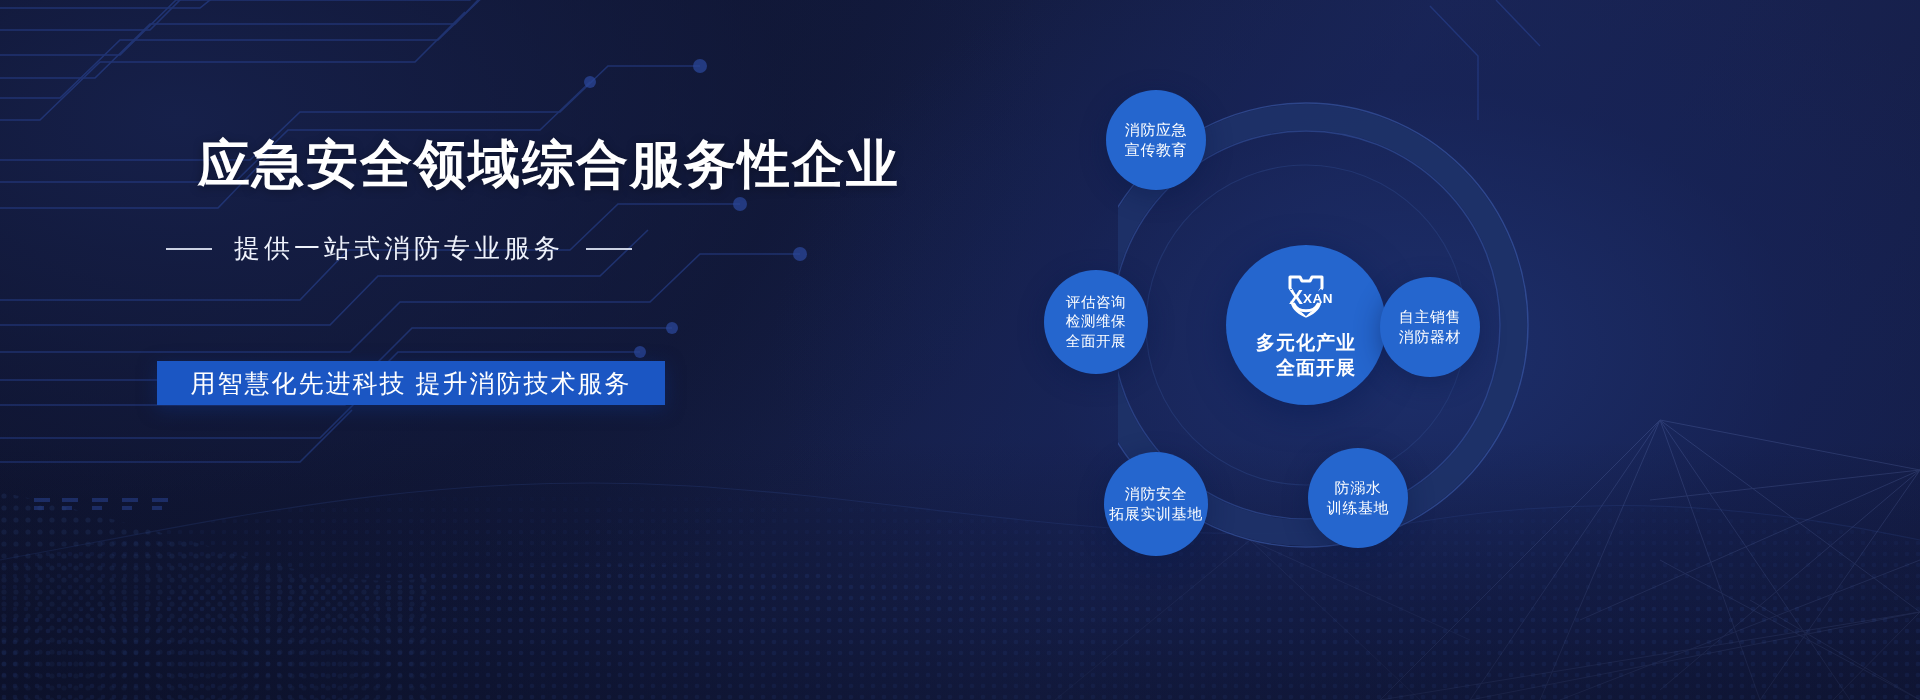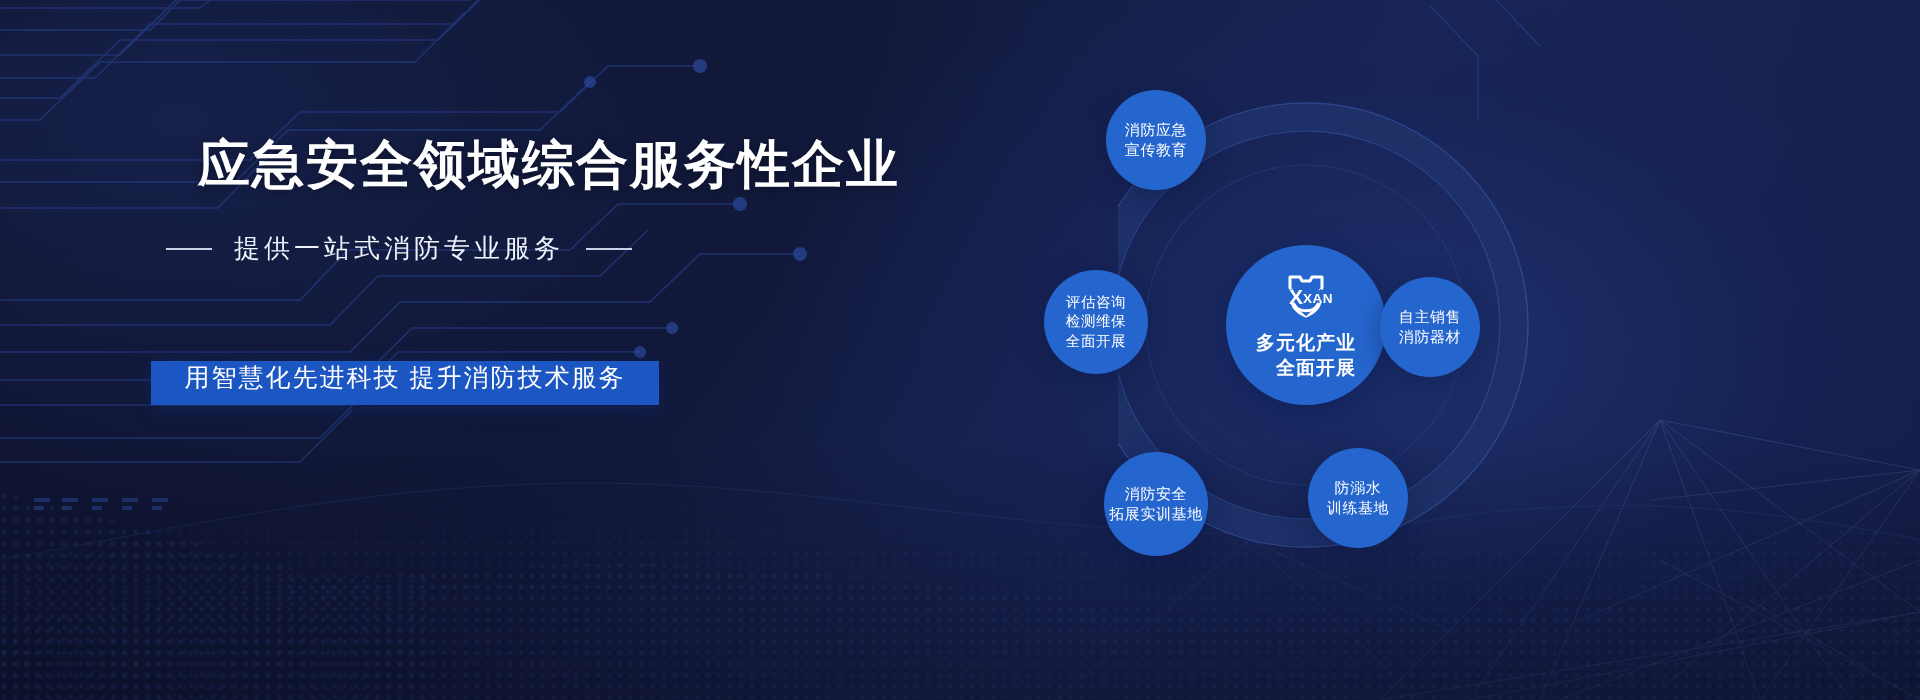--- a/index.html
+++ b/index.html
@@ -61,24 +61,24 @@
   }
   .eng {
     margin-top:22px;
     padding-left:6px;
     font-size:13.5px;
     color:#c3cce4;
     letter-spacing:3.1px;
     white-space:nowrap;
   }
   .cta {
-    position:absolute; left:151px; top:361px;
+    position:absolute; left:157px; top:361px;
     width:508px; height:44px;
     background:#1b56c3;
-    display:flex; justify-content:center;
+    display:flex; align-items:center; justify-content:center;
     box-shadow:0 4px 18px rgba(13,46,120,.5);
   }
   .cta-label {
     color:#ffffff; font-size:25px; letter-spacing:2px; white-space:nowrap;
   }
 
   
   .diagram {
     position:absolute; left:1118px; top:72px;
     width:640px; height:560px;

